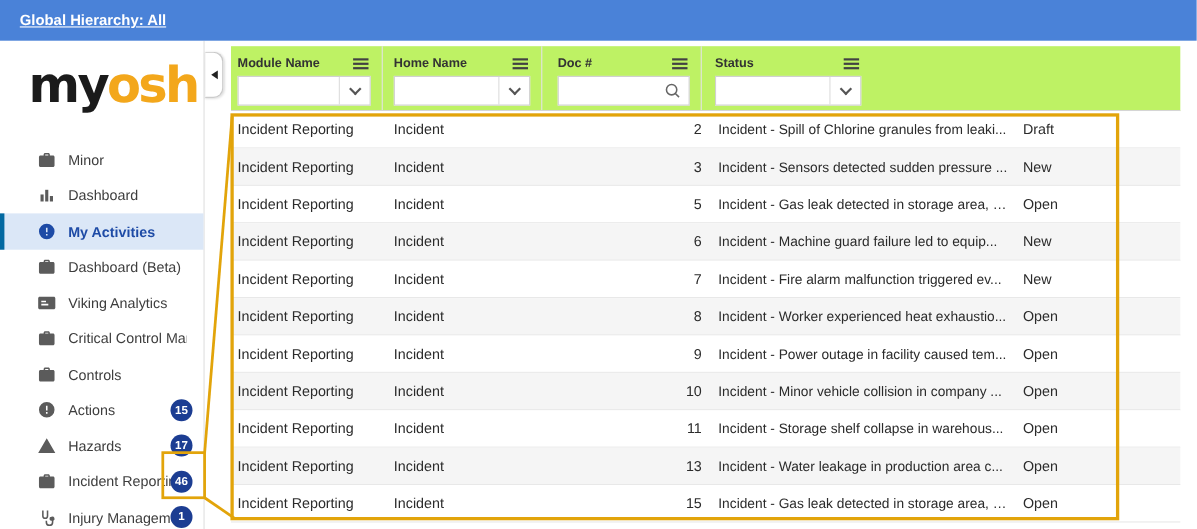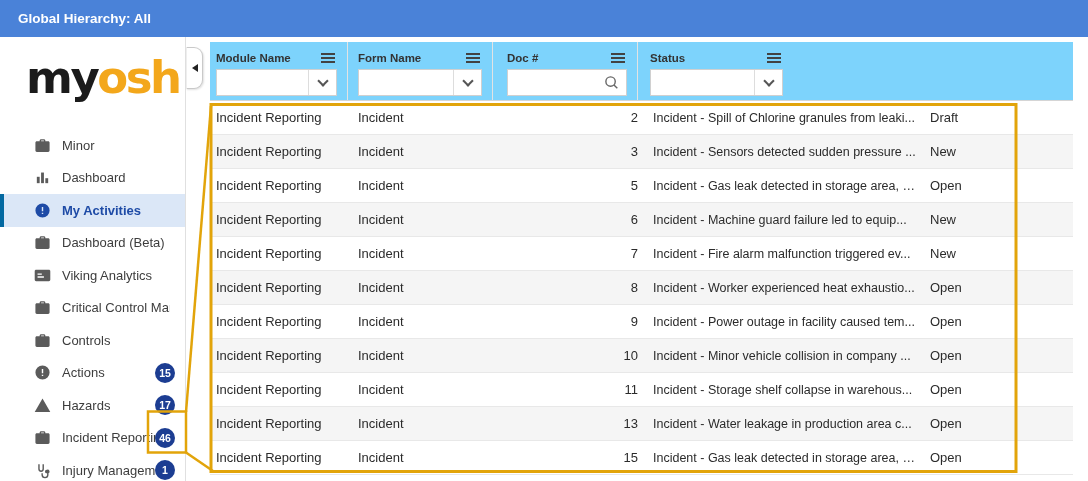--- a/index.html
+++ b/index.html
@@ -2,21 +2,21 @@
 <html><head>
 <meta charset="utf-8">
 <style>
   * { margin:0; padding:0; box-sizing:border-box; }
   html,body { width:1088px; height:481px; overflow:hidden; background:#fff;
               font-family:"Liberation Sans", sans-serif; position:relative; }
 
   
   .topbar { position:absolute; left:0; top:0; width:1088px; height:37px;
             background:#4a82d8; display:flex; align-items:center; z-index:5; }
-  .hierarchy { color:#fff; font-weight:bold; font-size:13.5px; padding-left:18px; }
+  .hierarchy { color:#fff; font-weight:bold; font-size:13.5px; padding-left:18px;text-decoration:underline; }
   .searchbox { position:absolute; left:185px; top:4px; width:289px; height:28px;
                background:#fff; border:1.5px solid #4a4a4a; border-radius:4px;
                display:flex; align-items:center; padding:0 8px; }
   .searchbox input { border:none; outline:none; flex:1; font-size:13.5px;
                      font-family:"Liberation Sans", sans-serif; color:#333; margin-left:7px; }
   .searchbox input::placeholder { color:#9a9a9a; }
 
   
   .sidebar { position:absolute; left:0; top:37px; width:186px; height:444px;
              background:#fff; border-right:1px solid #e0e0e0; z-index:2; }
@@ -44,21 +44,21 @@
   .collapse-tab { position:absolute; left:186px; top:47px; width:17px; height:42px;
                   background:#fff; border:1px solid #c9c9c9; border-left:1px solid #eee;
                   border-radius:0 9px 9px 0; z-index:3; display:flex;
                   align-items:center; justify-content:center; cursor:pointer;
                   box-shadow:1px 1px 2px rgba(0,0,0,.12); }
   .collapse-arrow { width:0; height:0; border-top:4px solid transparent;
                     border-bottom:4px solid transparent; border-right:6px solid #222; }
 
   
   .main { position:absolute; left:210px; top:42px; width:863px; height:439px; background:#fff; }
-  .thead { display:flex; height:59px; background:#7dd3fc; border-bottom:1px solid #d5d5d5; }
+  .thead { display:flex; height:59px; background:#bef264; border-bottom:1px solid #d5d5d5; }
   .hcell { border-right:1px solid #e3e3e3; display:flex; flex-direction:column; }
   .hcell:last-child { border-right:none; }
   .hcell-top { display:flex; justify-content:space-between; align-items:center;
                height:24px; padding-top:8px; }
   .hlabel { font-size:11.5px; font-weight:bold; color:#333; }
   .menu-bars { width:14px; height:10px; border-top:2px solid #424242;
                border-bottom:2px solid #424242; position:relative; margin-right:12px; cursor:pointer; }
   .menu-bars::after { content:""; position:absolute; left:0; right:0; top:2px;
                       height:2px; background:#424242; }
   .hfilter { height:27px; background:#fff; border:1px solid #d0d0d0; margin:3px 10px 0 0;
@@ -242,21 +242,21 @@
         <div class="hfilter">
           <span class="chev-box">
             <span class="chevron"></span>
           </span>
 
         </div>
       </div>
 
       <div class="hcell c2">
         <div class="hcell-top">
-          <span class="hlabel">Form Name</span>
+          <span class="hlabel">Home Name</span>
           <span class="menu-bars"></span>
         </div>
         <div class="hfilter">
           <span class="chev-box">
             <span class="chevron"></span>
           </span>
 
         </div>
       </div>
 

